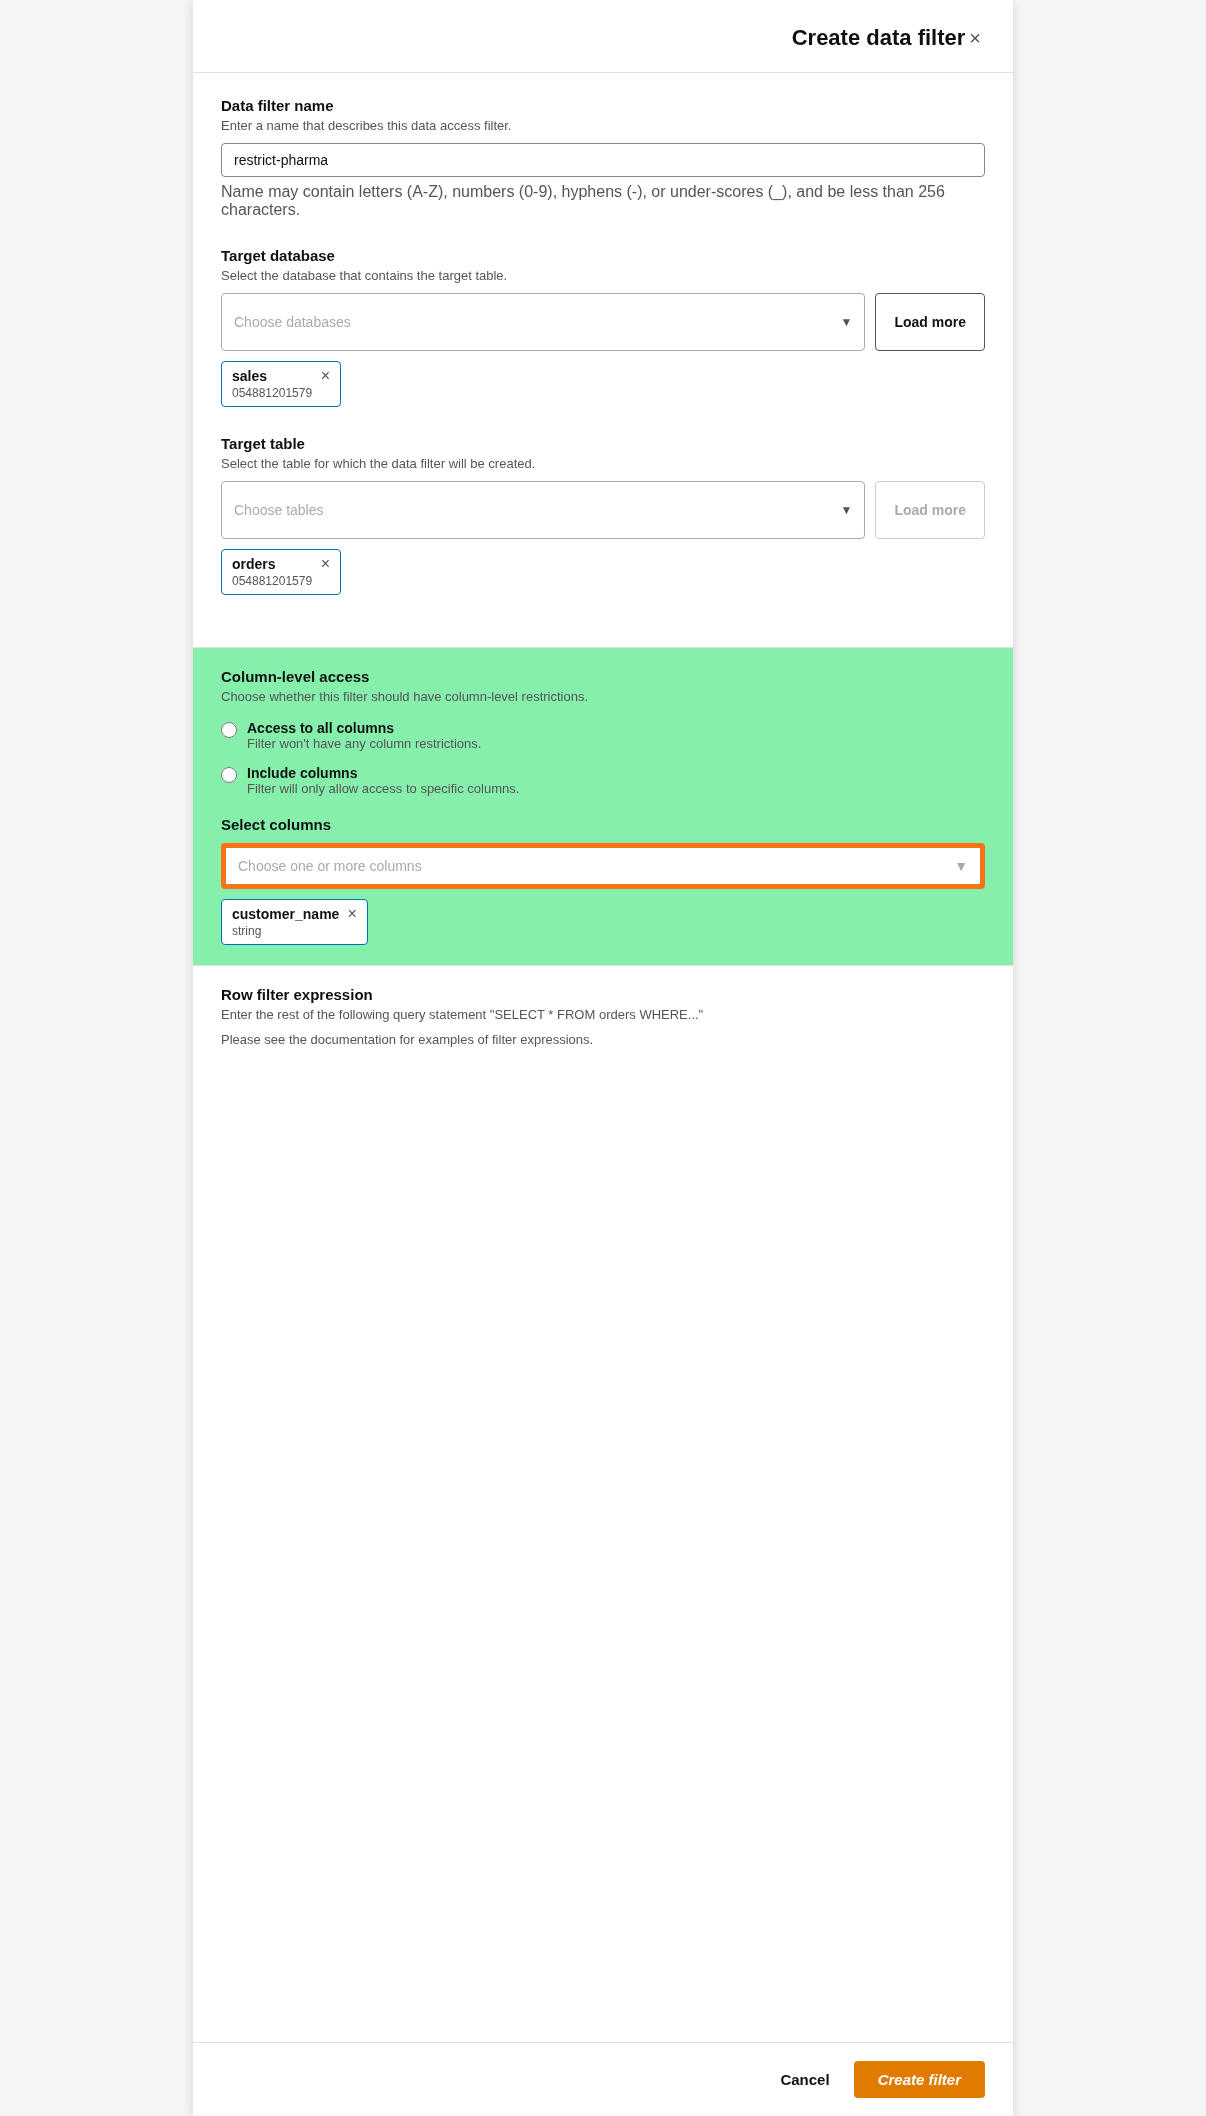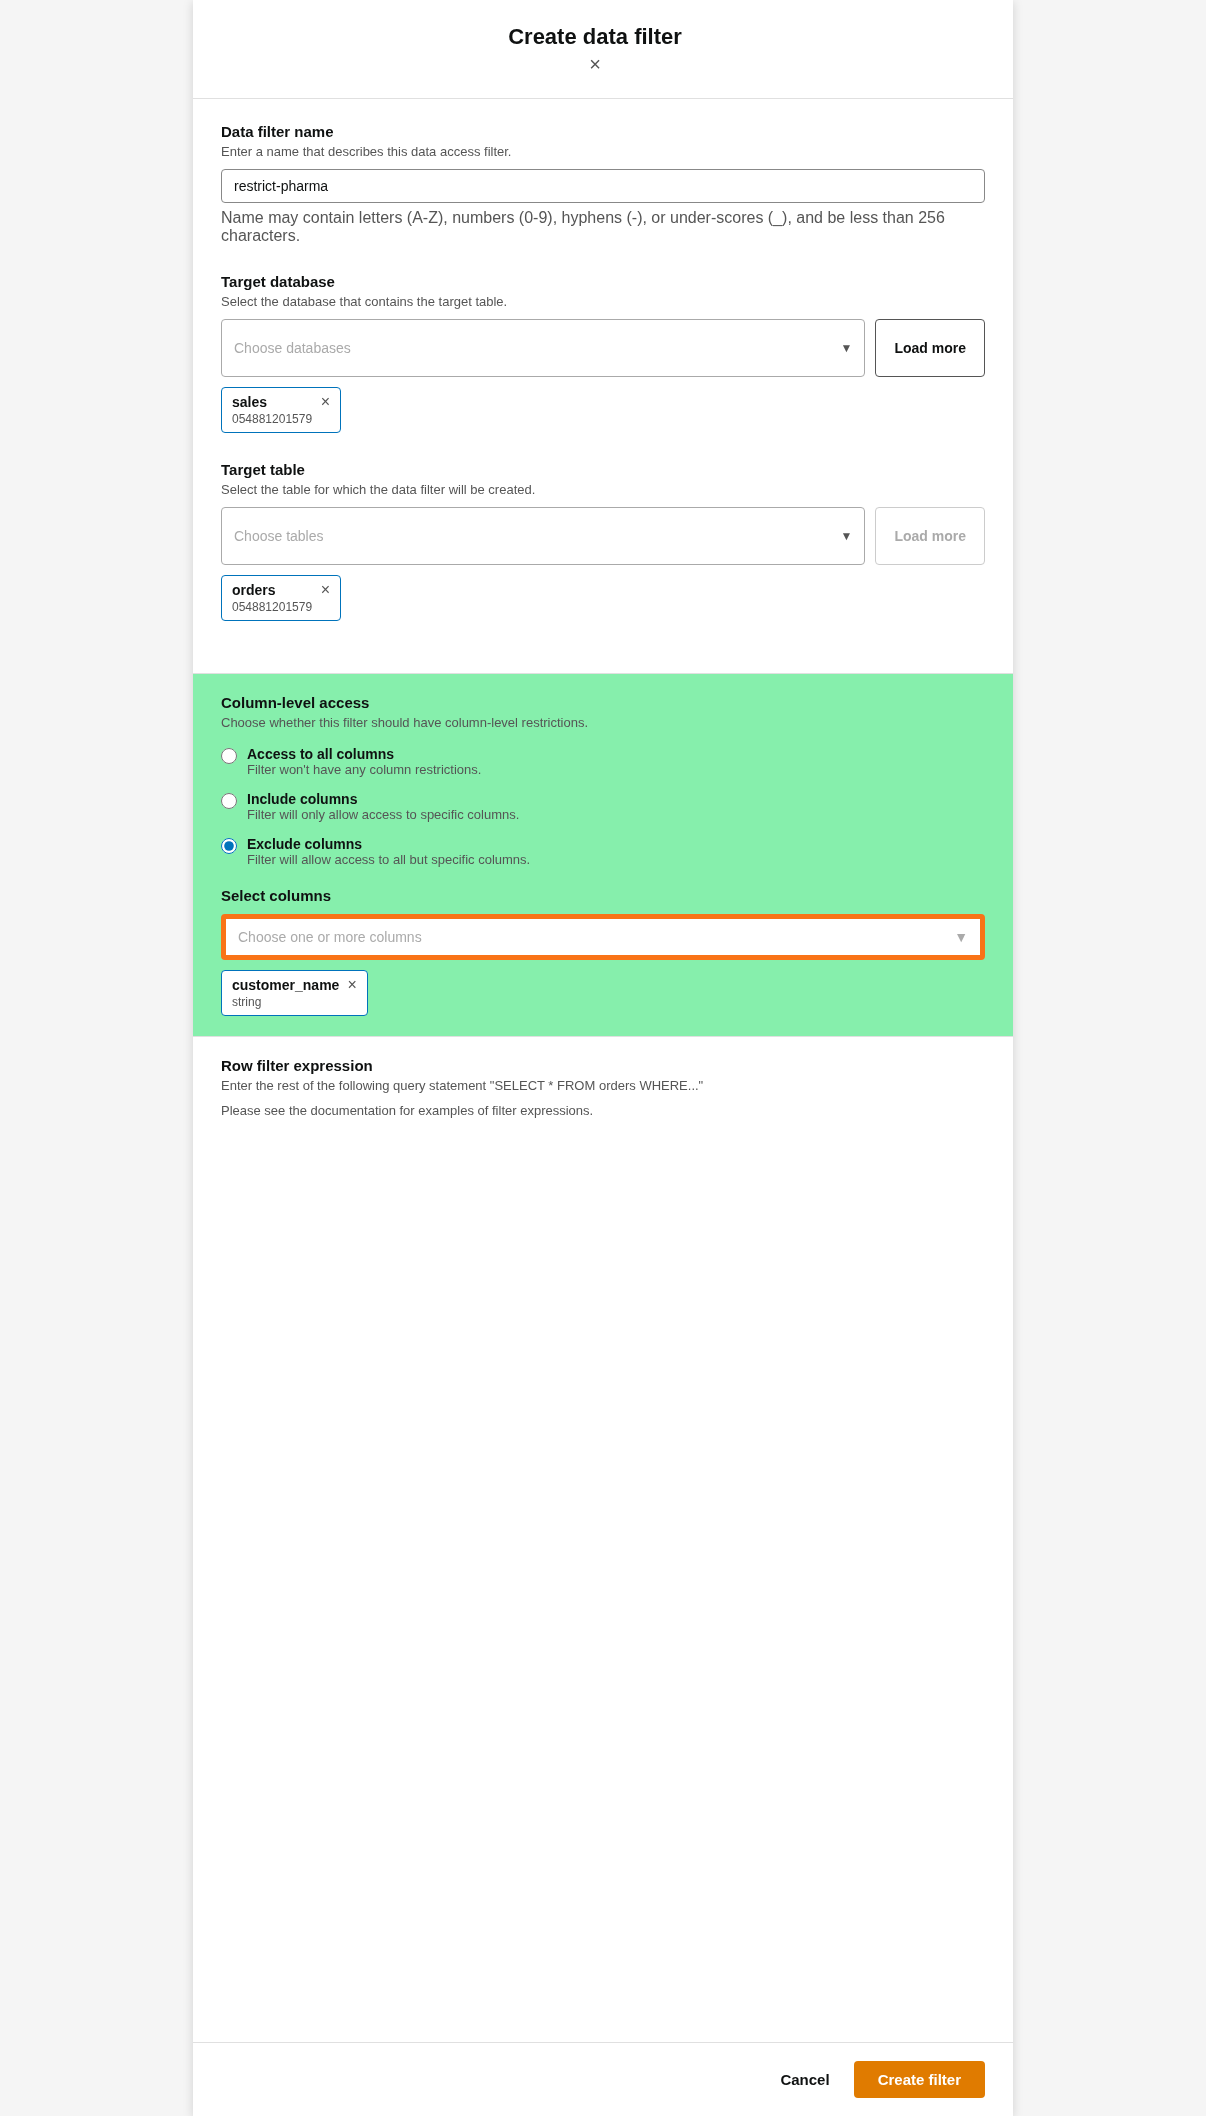--- a/index.html
+++ b/index.html
@@ -13,25 +13,24 @@
     }
     .modal {
       background: #ffffff;
       width: 820px;
       min-height: 2116px;
       position: relative;
       box-shadow: 0 2px 10px rgba(0,0,0,0.15);
     }
     .modal-header {
       display: flex;
-      justify-content: center;
+      justify-content: flex-end;
       align-items: center;
       padding: 24px 28px 20px 12px;
       border-bottom: 1px solid #e0e0e0;
-      flex-direction: column;
     }
     .modal-title {
       font-size: 22px;
       font-weight: 700;
       color: #0f1111;
     }
     .close-btn {
       background: none;
       border: none;
       cursor: pointer;
@@ -231,20 +230,21 @@
     }
     .create-btn {
       background: #e07b00;
       border: none;
       border-radius: 4px;
       padding: 10px 24px;
       font-size: 15px;
       font-weight: 600;
       color: #fff;
       cursor: pointer;
+      font-style: italic;
     }
     .col-level-section {
       background: #86efac;
       padding: 20px 28px;
     }
     .row-filter-section {
       padding: 20px 28px;
     }
   </style>
 </head>
@@ -323,27 +323,20 @@
       </div>
 
       <div class="radio-item">
         <input type="radio" class="radio-input" name="col-access" id="radio-include" style="">
         <div class="radio-label-wrap">
           <div class="radio-label">Include columns</div>
           <div class="radio-desc">Filter will only allow access to specific columns.</div>
         </div>
       </div>
 
-      <div class="radio-item">
-        <input type="radio" class="radio-input" name="col-access" id="radio-exclude" checked="" style="">
-        <div class="radio-label-wrap">
-          <div class="radio-label">Exclude columns</div>
-          <div class="radio-desc">Filter will allow access to all but specific columns.</div>
-        </div>
-      </div>
     </div>
 
     
     <div class="select-columns-label">Select columns</div>
     <div class="columns-dropdown">
       <span>Choose one or more columns</span>
       <span class="chevron">▼</span>
     </div>
     <div class="tag">
       <div class="tag-header">

